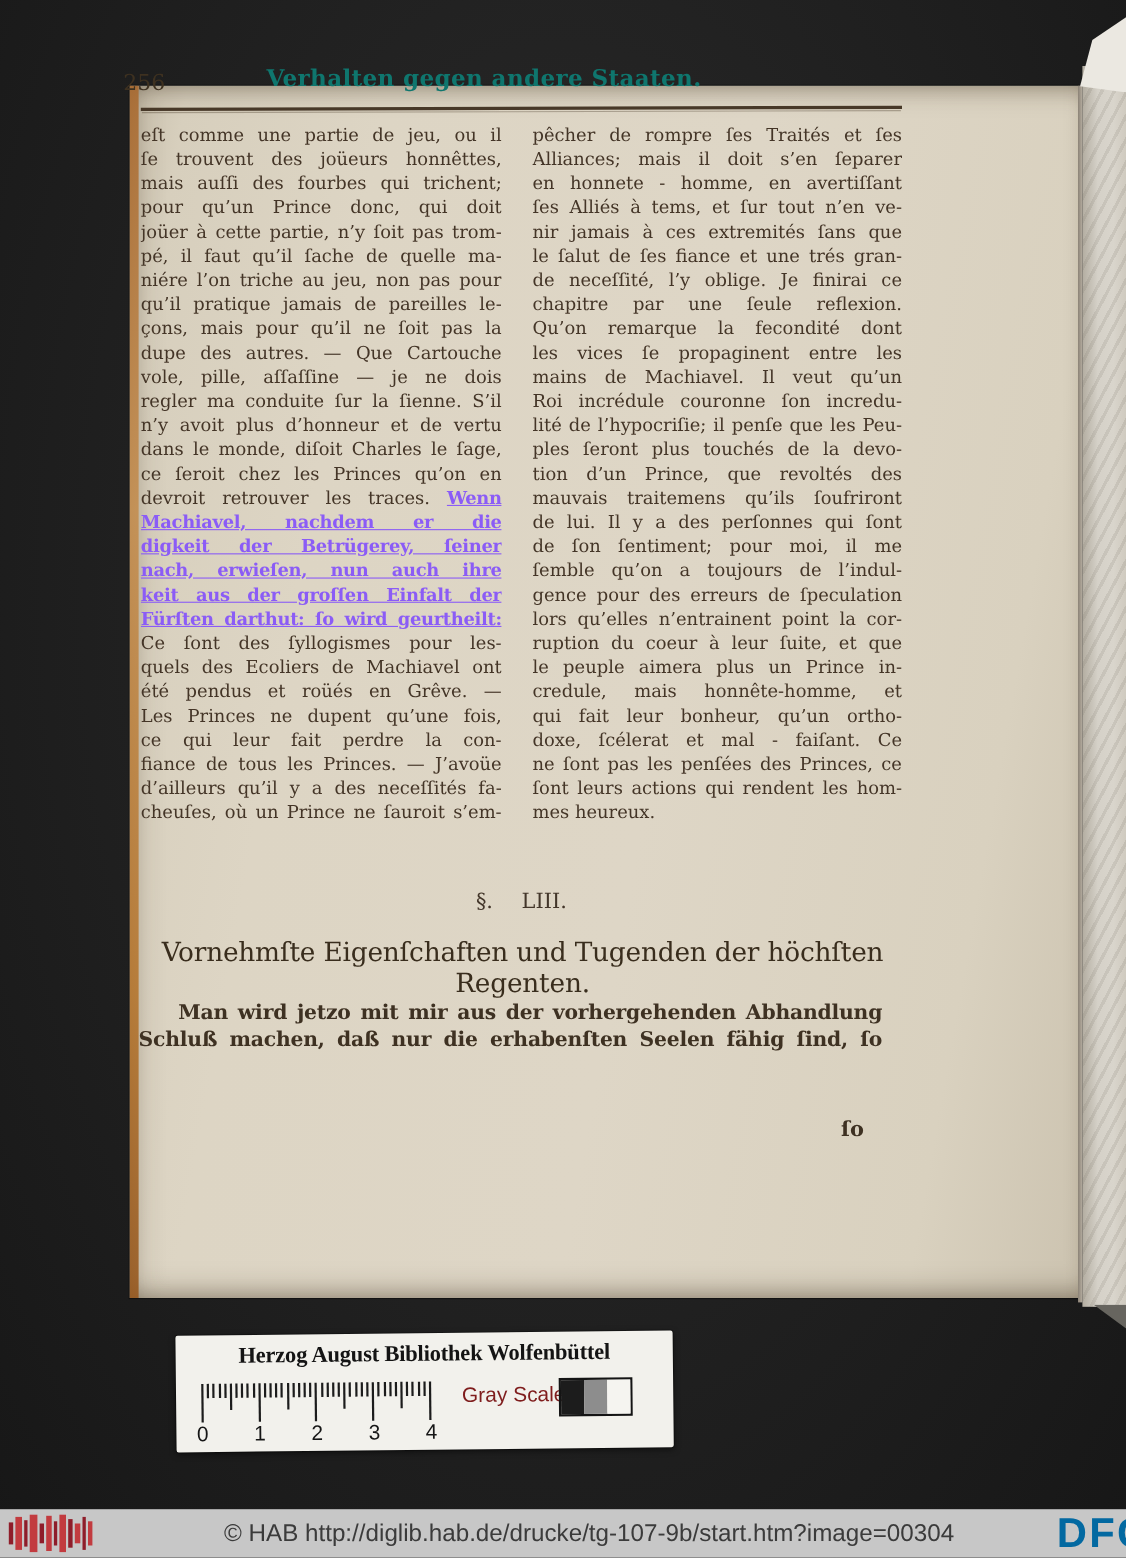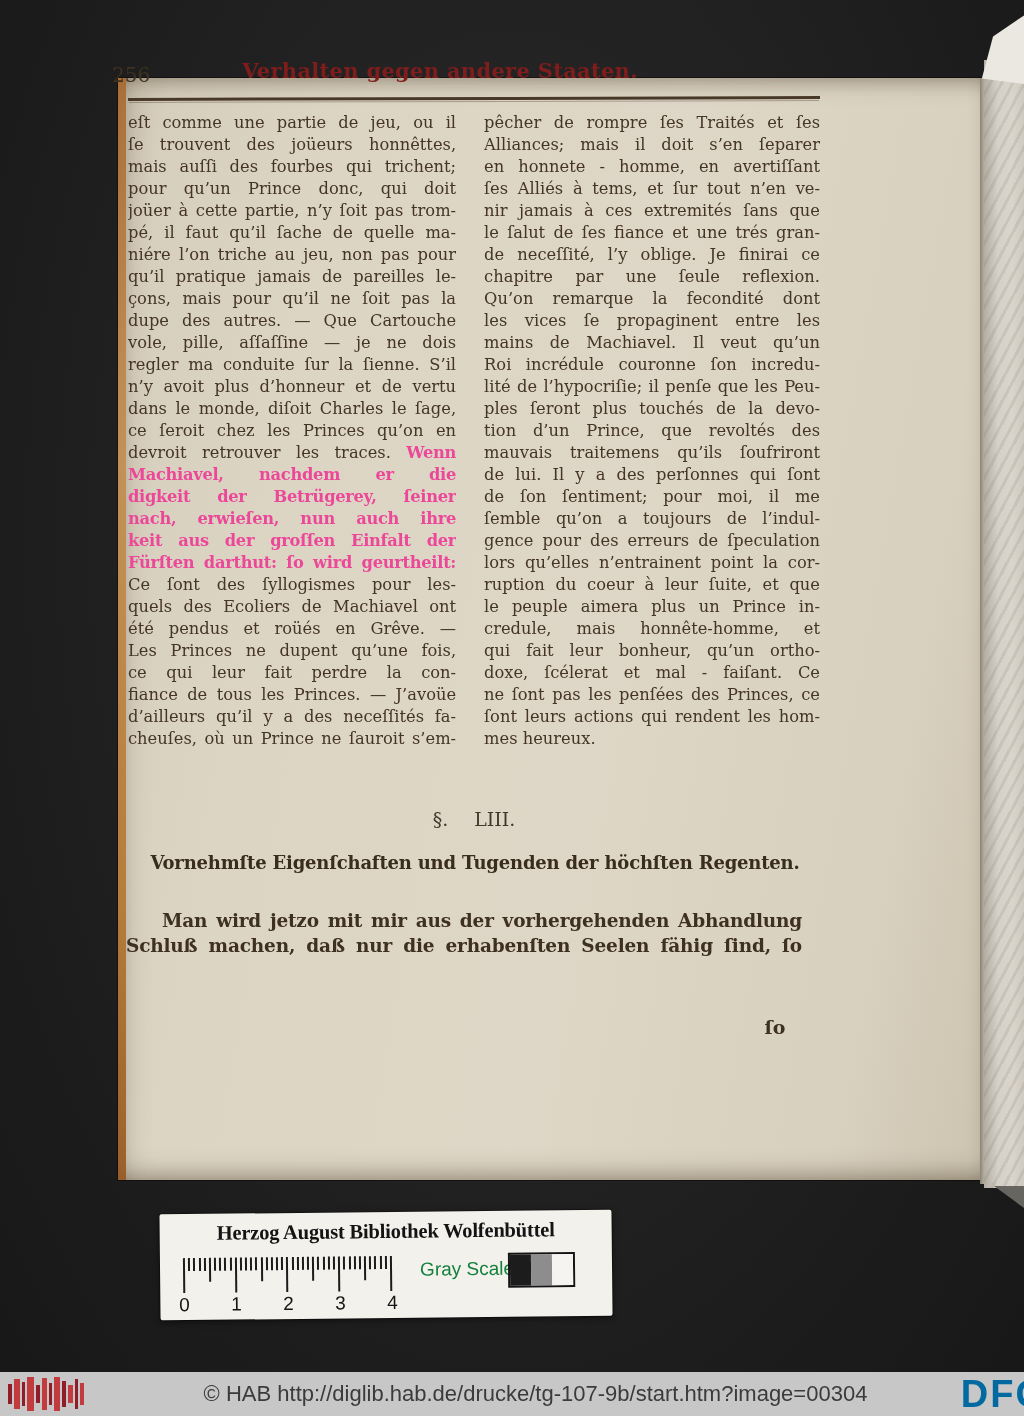--- a/index.html
+++ b/index.html
@@ -26,36 +26,36 @@
   .next-strip .ghost{position:absolute;inset:0;
     background:repeating-linear-gradient(-62deg,transparent 0 7px,rgba(110,104,92,.14) 7px 10px);}
   .corner-wedge{position:absolute;left:981px;top:14px;width:43px;height:70px;background:#ebe8e1;
     clip-path:polygon(28% 32%,100% 2%,100% 100%,2% 92%);}
   .gray-wedge{position:absolute;left:994px;top:1186px;width:30px;height:22px;background:#67655f;
     clip-path:polygon(0 0,100% 0,100% 100%);}
 
   
   .pg-num{position:absolute;left:112px;top:63px;font-size:20px;color:#3e3120;}
   .run-title{position:absolute;left:110px;top:58px;width:660px;text-align:center;
-    font-size:21px;font-weight:700;color:#7f1d1d;letter-spacing:.3px;}
+    font-size:21px;font-weight:700;color:#0f766e;letter-spacing:.3px;}
   .rule{position:absolute;left:128px;top:97px;width:692px;height:3px;background:#473828;
     box-shadow:0 3px 0 -1px rgba(71,56,40,.35);transform:rotate(-.15deg);}
   .cols{position:absolute;left:128px;top:112px;width:692px;display:flex;gap:28px;}
   .col{width:335px;}
   .col.right{width:343px;}
   .tline{height:22px;font-size:16.3px;line-height:22px;color:#443527;
     text-align:justify;text-align-last:justify;overflow:hidden;}
   .tline.natural{text-align-last:left;}
   .tline .i{}
-  .tline .f{font-weight:700;letter-spacing:-.3px;color:#ec4899;}
+  .tline .f{font-weight:700;letter-spacing:-.3px;color:#8b5cf6;text-decoration:underline;}
   .section-no{position:absolute;left:128px;top:808px;width:692px;text-align:center;
     font-size:19px;color:#43362a;}
   .section-no .sp{display:inline-block;width:26px;}
   .heading{position:absolute;left:95px;top:852px;width:760px;text-align:center;
-    font-size:18px;font-weight:700;letter-spacing:-.2px;color:#392d1d;}
+    font-size:24px;font-weight:400;letter-spacing:-.2px;color:#392d1d;}
   .gpara{position:absolute;left:126px;top:908px;width:676px;font-size:18.5px;
     font-weight:700;letter-spacing:-.2px;color:#3e3122;}
   .gline{height:25px;line-height:25px;text-align:justify;text-align-last:justify;overflow:hidden;}
   .gline.first{text-indent:36px;}
   .catchword{position:absolute;left:745px;top:1016px;width:60px;text-align:center;
     font-size:19px;font-weight:700;color:#3e3122;}
 
   
   .card{position:absolute;left:160px;top:1212px;width:452px;height:106px;background:#f2f1ec;
     border-radius:2px;transform:rotate(-.6deg);box-shadow:0 0 0 1px rgba(0,0,0,.25),0 2px 6px rgba(0,0,0,.5);}
@@ -64,21 +64,21 @@
   .ruler{position:absolute;left:23px;top:44px;width:209px;height:36px;display:flex;
     justify-content:space-between;align-items:flex-start;}
   .tick{width:2px;background:#1c1c1c;}
   .tick.cm{height:35px;}
   .tick.half{height:24px;}
   .tick.mm{height:13px;}
   .ruler-nums{position:absolute;left:14px;top:80px;width:228px;display:flex;justify-content:space-between;}
   .ruler-nums span{display:inline-block;width:20px;text-align:center;
     font-family:"Liberation Sans",sans-serif;font-size:19px;color:#161616;}
   .gs-label{position:absolute;left:260px;top:47px;font-family:"Liberation Sans",sans-serif;
-    font-size:19px;color:#15803d;}
+    font-size:19px;color:#7f1d1d;}
   .patches{position:absolute;left:348px;top:42px;display:flex;border:2px solid #141414;}
   .patch{width:21px;height:31px;}
 
   
   .footer{position:absolute;left:0;top:1372px;width:1024px;height:44px;background:#c7c7c7;padding-left:23px;}
   .hab-logo{position:absolute;left:8px;top:3px;height:38px;display:flex;align-items:center;gap:2px;}
   .hab-bar{display:block;}
   .copyright{position:absolute;left:0;right:0;top:9px;text-align:center;transform:translateX(12px);
     font-family:"Liberation Sans",sans-serif;font-size:22px;color:#3b3b3b;}
   .dfg{position:absolute;right:0;top:1px;font-family:"Liberation Sans",sans-serif;

